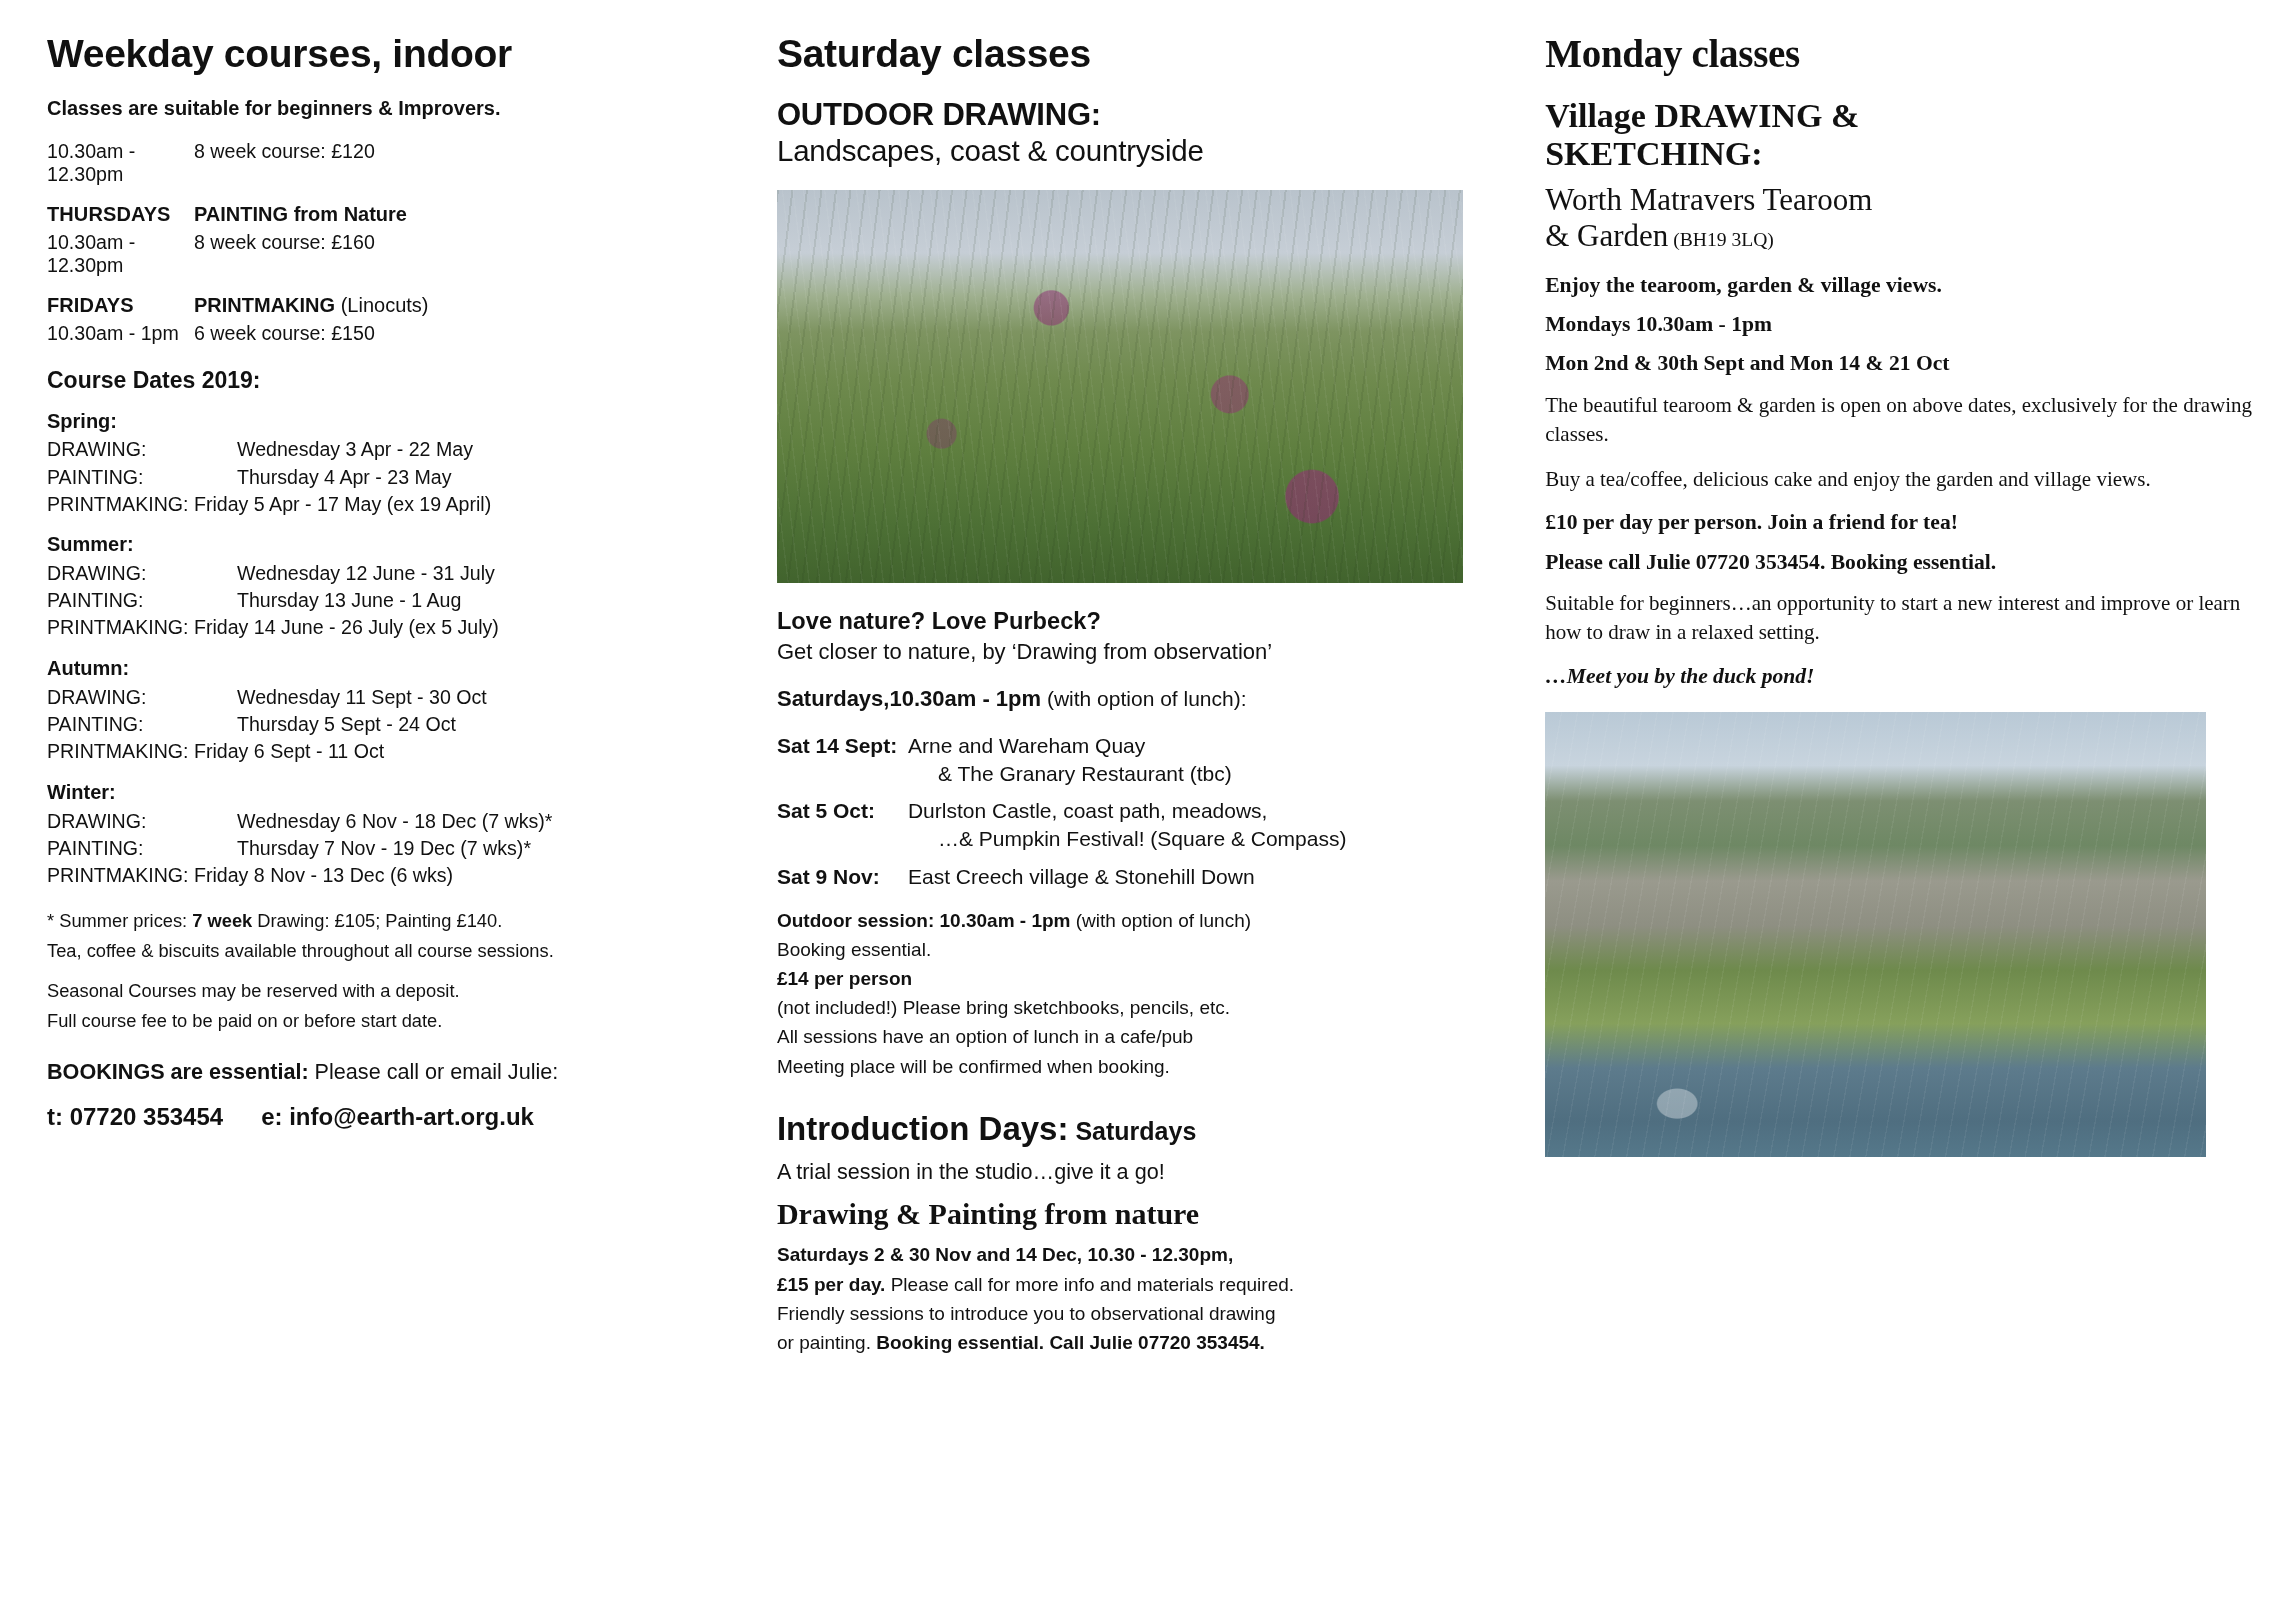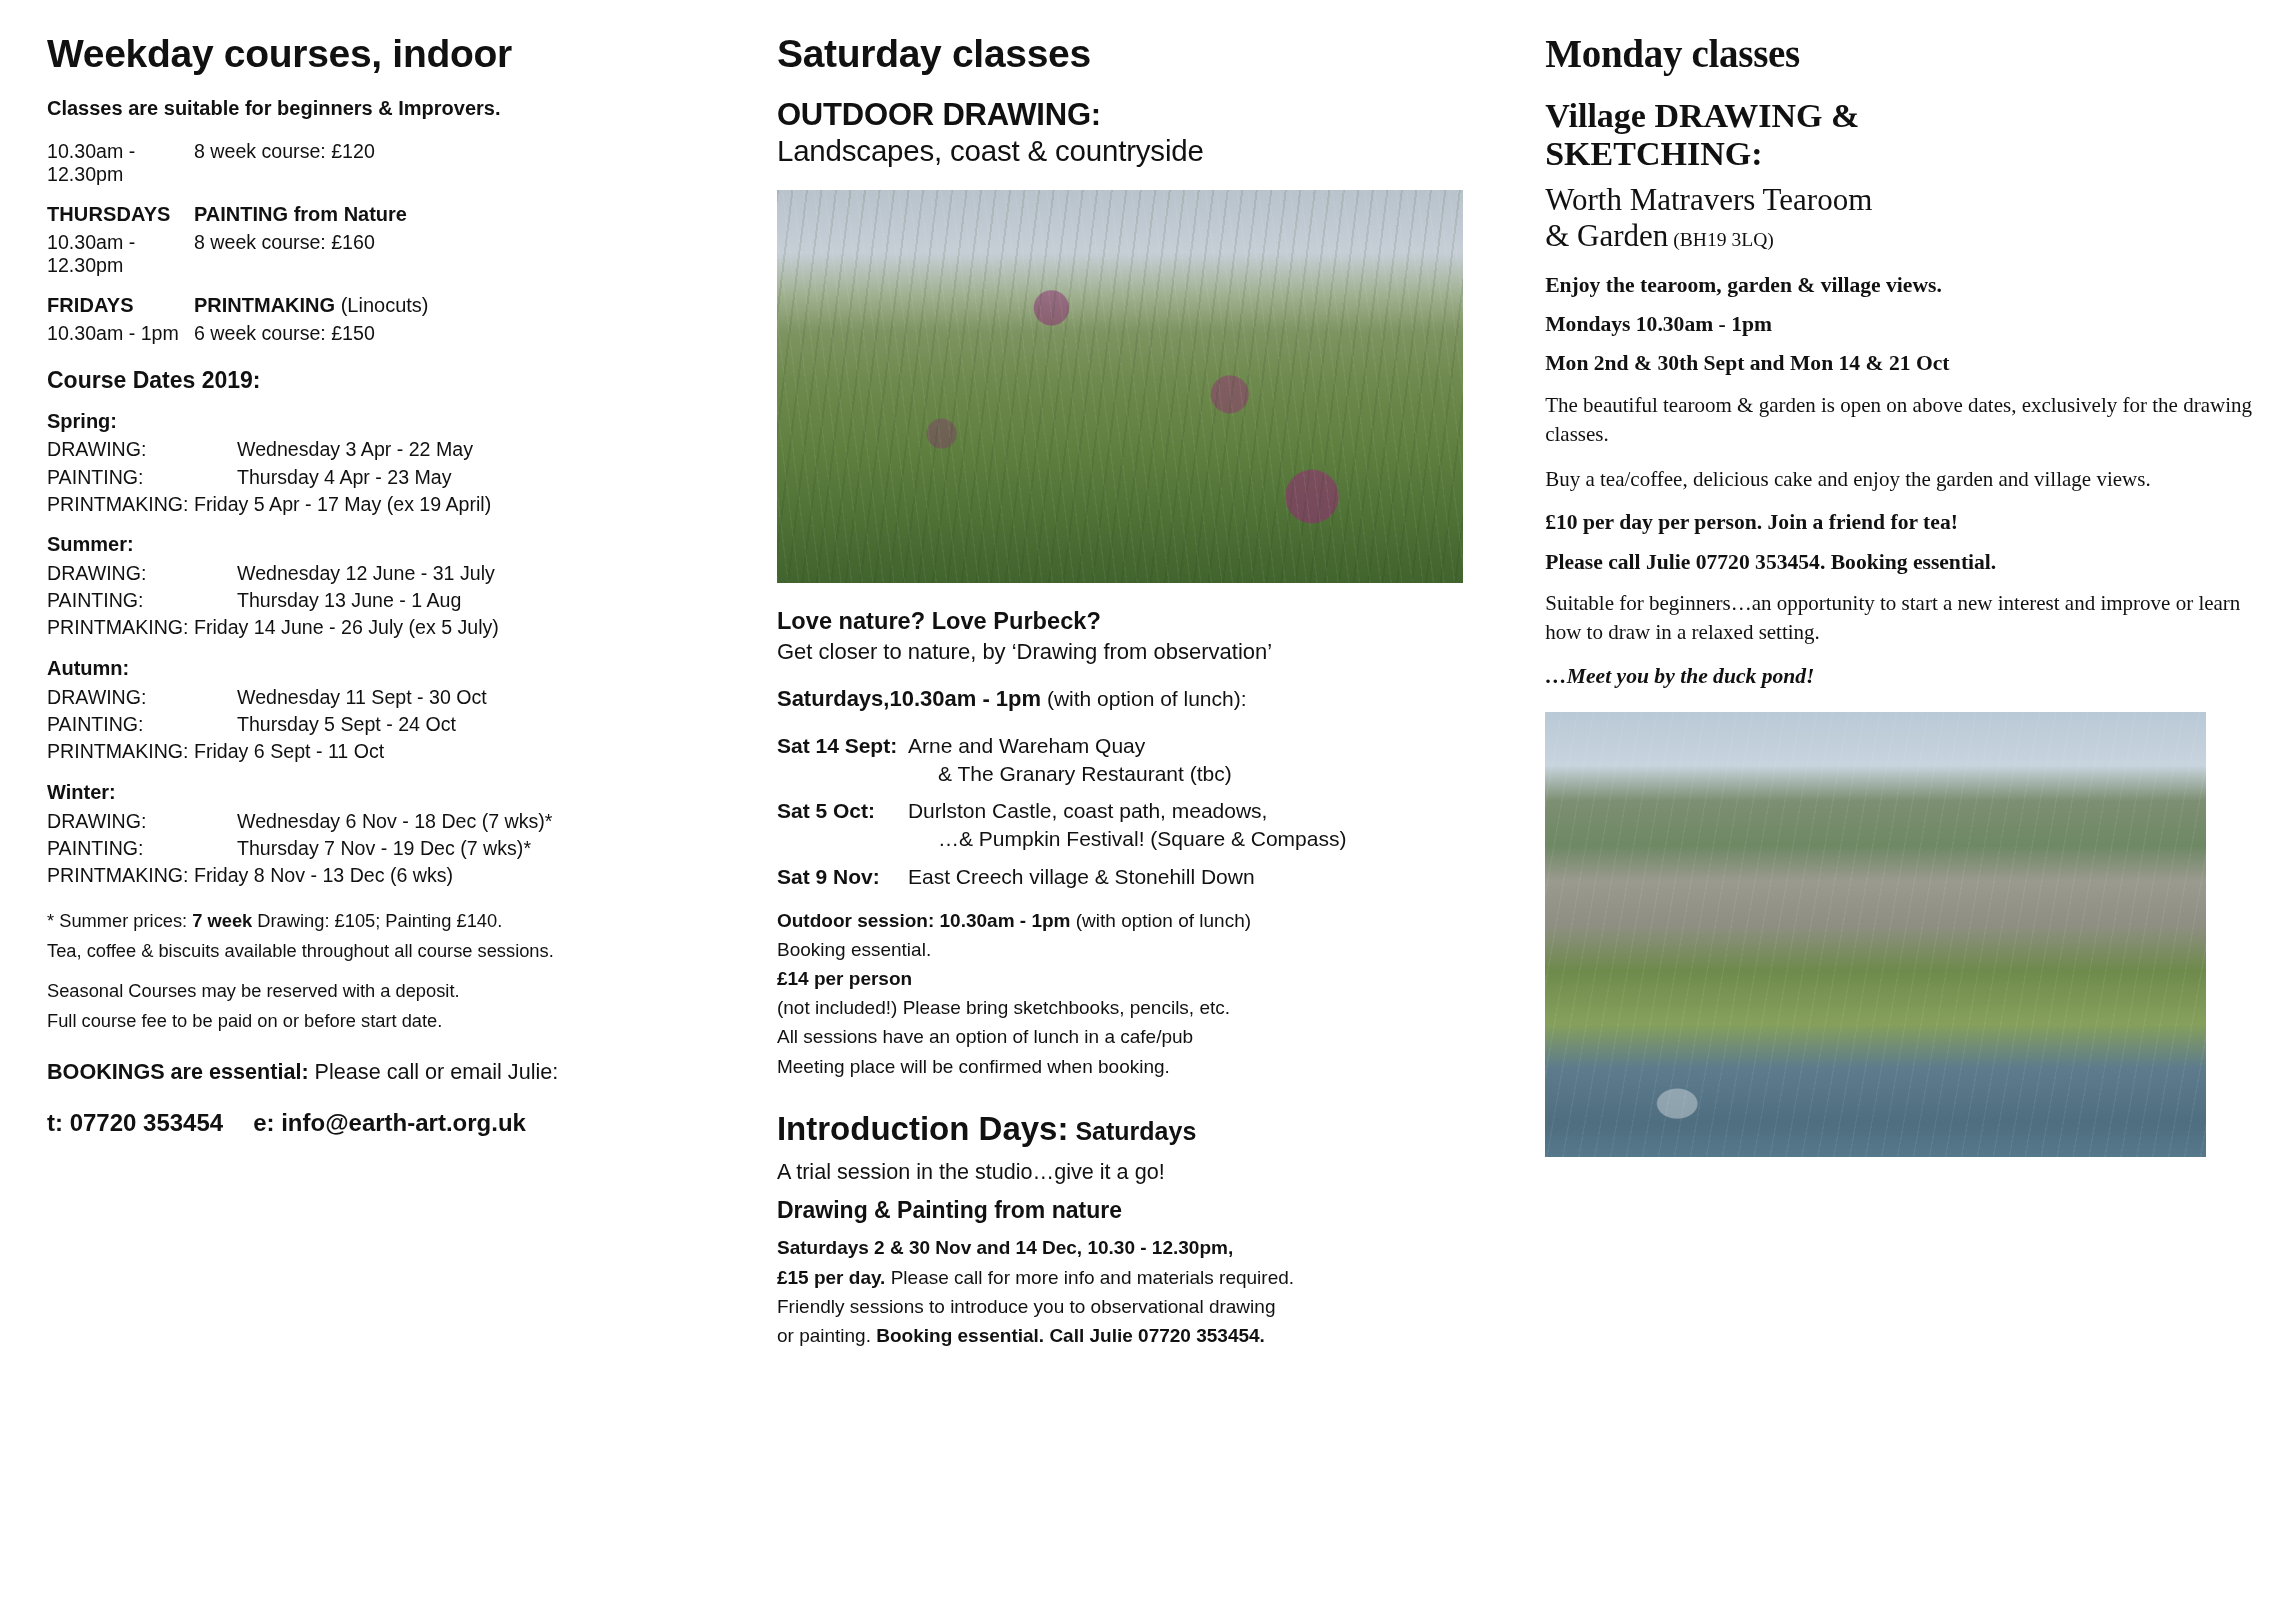--- a/index.html
+++ b/index.html
@@ -96,23 +96,23 @@
 
   .bookings {
     font-size: 21.6px;
     margin-top: 22px;
     line-height: 1.5;
   }
   .bookings b { font-weight: bold; }
   .contact {
     font-size: 24px;
     font-weight: bold;
-    margin-top: 20px;
+    margin-top: 14px;
     display: flex;
-    gap: 30px;
+    gap: 38px;
   }
 
   
   .mid-title {
     font-size: 31px;
     font-weight: bold;
     margin: 14.4px 0 1.3px 0;
     letter-spacing: -0.2px;
   }
   .mid-sub {
@@ -210,23 +210,24 @@
     font-size: 33px;
     font-weight: bold;
     margin: 30px 0 10.5px 0;
   }
   .intro-head .sm2 { font-size: 25px; }
   .intro-reg {
     font-size: 21.6px;
     margin: 0 0 11.8px 0;
   }
   .intro-bold {
-    font-size: 23px;
+    font-size: 30px;
     font-weight: bold;
     margin: 0 0 11.8px 0;
+    font-family: Liberation Serif, serif;
   }
 
   
   .r-h2 {
     font-size: 34px;
     font-weight: bold;
     line-height: 1.12;
     margin: 11.8px 0 9.2px 0;
   }
   .r-h3 {

